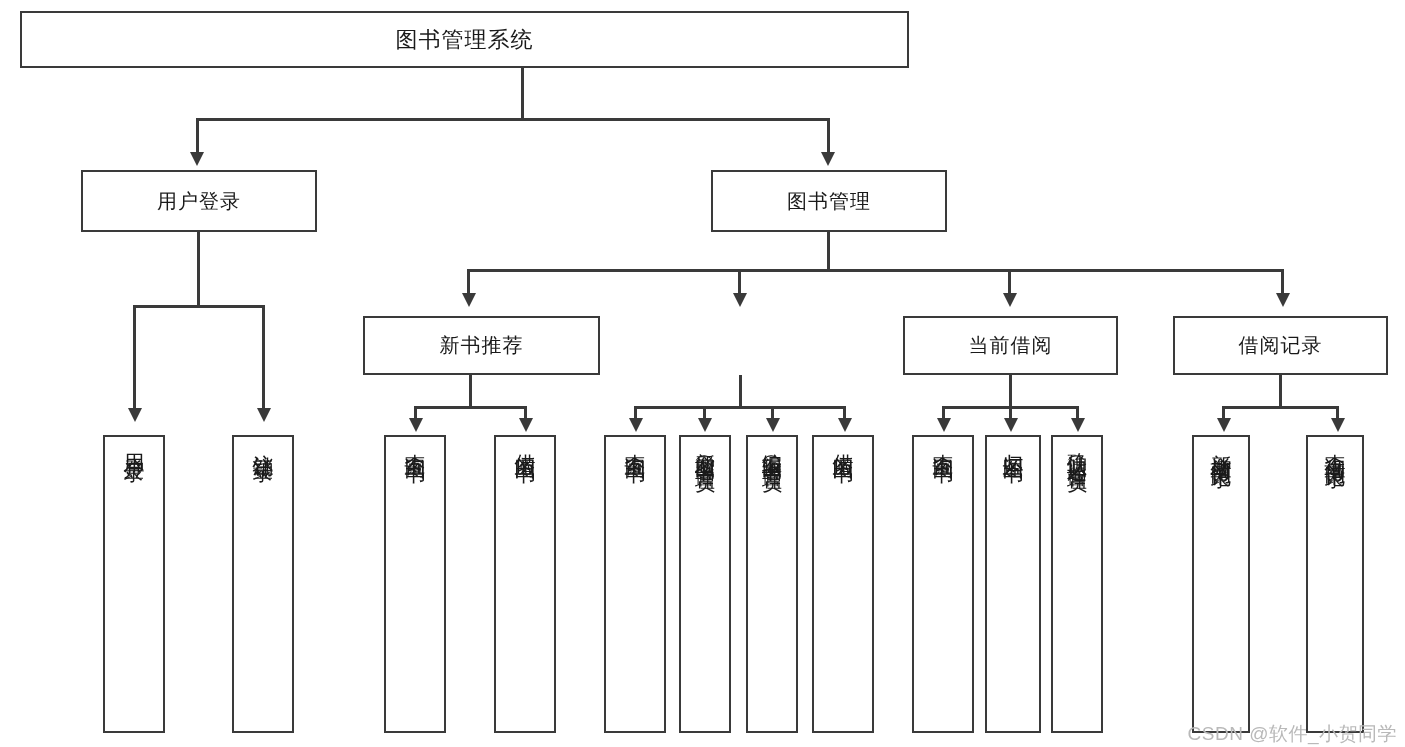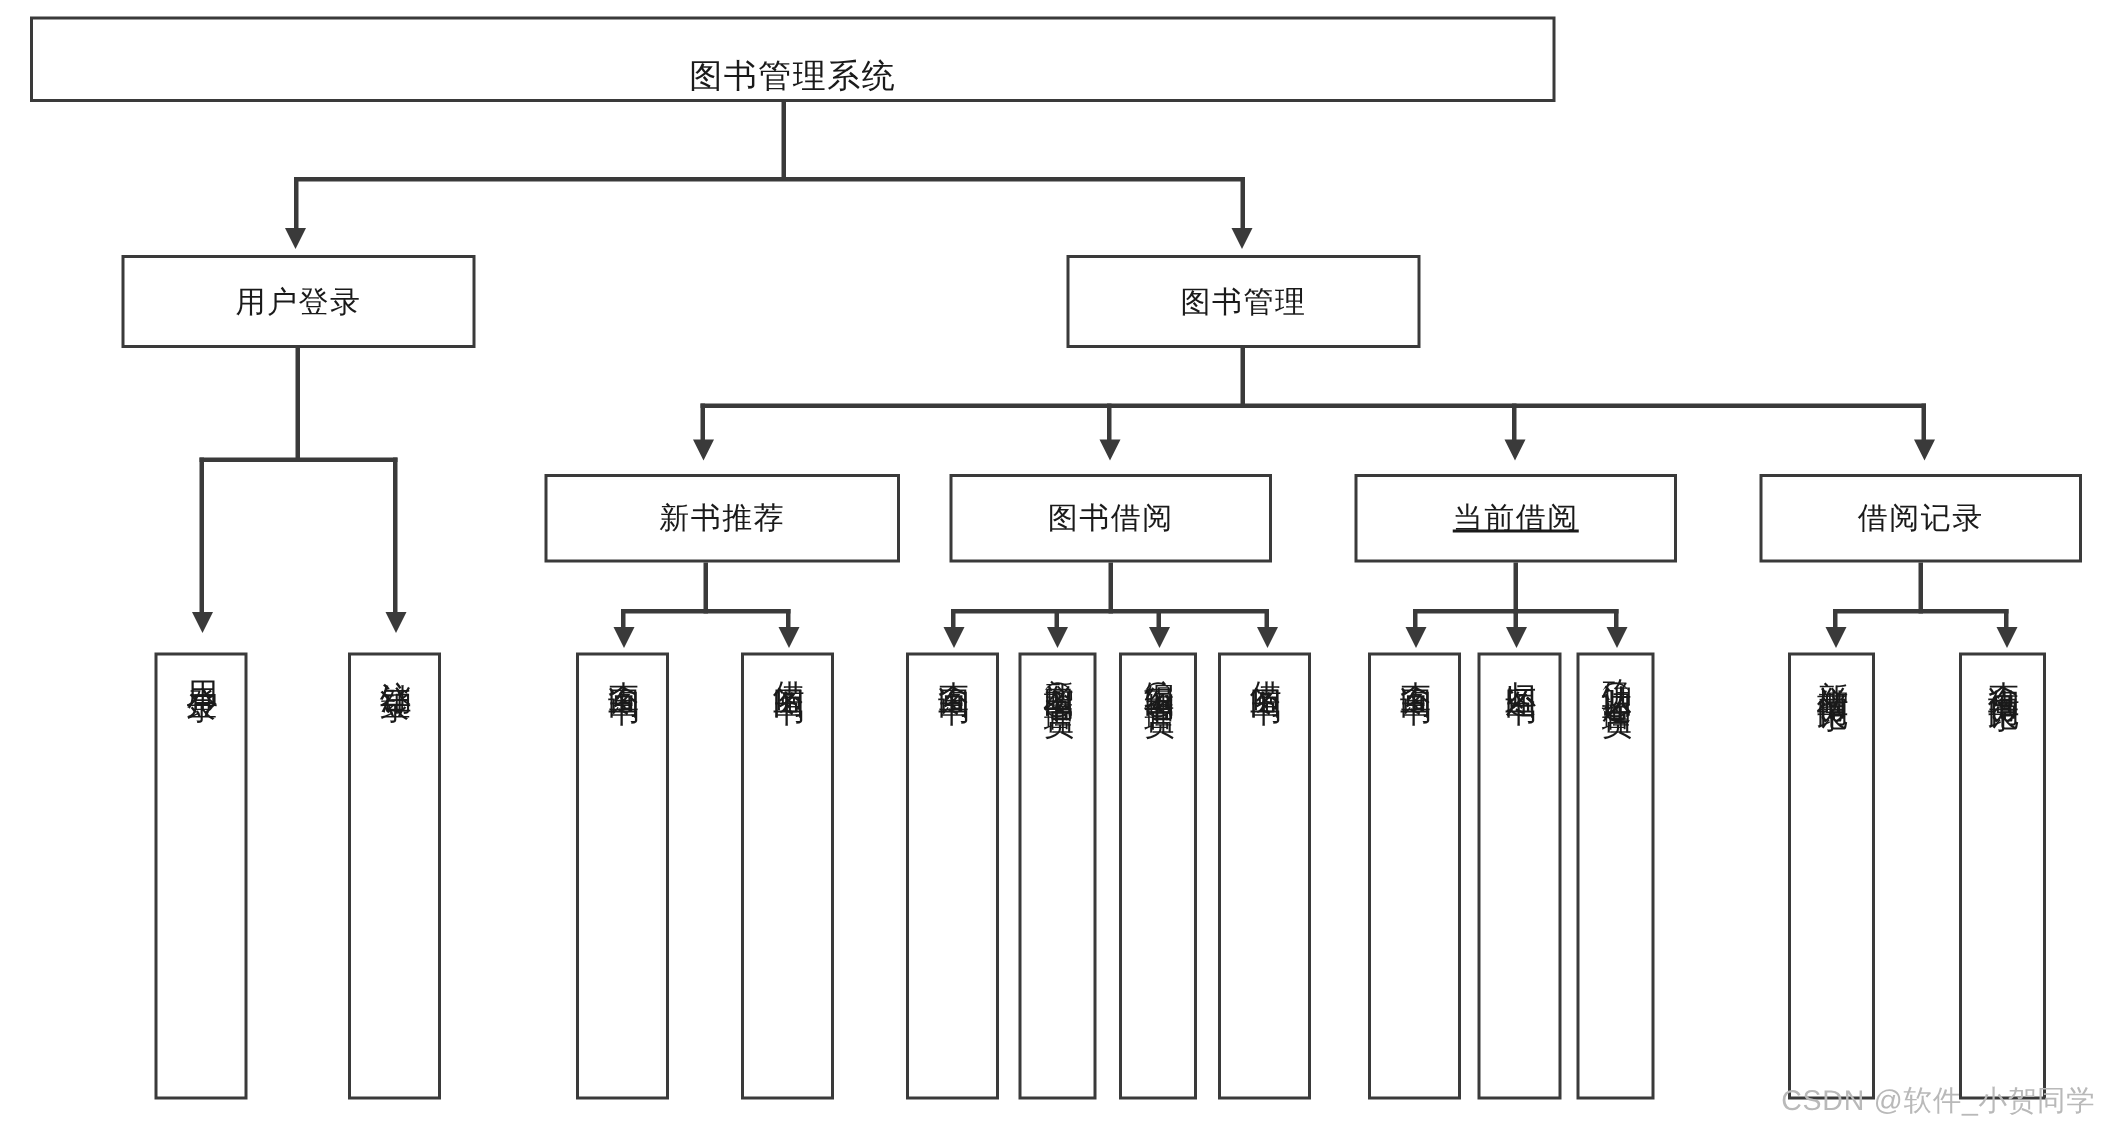--- a/index.html
+++ b/index.html
@@ -74,21 +74,21 @@
     letter-spacing:0.5px;
     white-space:nowrap;
     pointer-events:none;
   }
 </style>
 </head>
 <body>
 
 <div id="stage">
 
-  <div class="node level-1" style="left:20px;top:11px;width:1017px;height:57px;align-items:flex-end;">
+  <div class="node level-1" style="left:20px;top:11px;width:889px;height:57px;">
     <span>图书管理系统</span>
   </div>
 
   <div class="edge v" style="left:521px;top:68px;width:3px;height:51px;"></div>
 
   <div class="edge h" style="left:196px;top:118px;width:632px;height:3px;"></div>
 
   <div class="edge v" style="left:196px;top:118px;width:3px;height:36px;"></div>
   <div class="arrow" style="left:190px;top:152px;"></div>
 
@@ -121,24 +121,21 @@
 
   <div class="edge v" style="left:1008px;top:269px;width:3px;height:26px;"></div>
   <div class="arrow" style="left:1003px;top:293px;"></div>
 
   <div class="edge v" style="left:1281px;top:269px;width:3px;height:26px;"></div>
   <div class="arrow" style="left:1276px;top:293px;"></div>
 
   <div class="node level-3" style="left:363px;top:316px;width:237px;height:59px;">
     <span>新书推荐</span>
   </div>
-  <div class="node level-3" style="left:633px;top:316px;width:215px;height:59px;">
-    <span>图书借阅</span>
-  </div>
-  <div class="node level-3" style="left:903px;top:316px;width:215px;height:59px;text-decoration:underline;">
+  <div class="node level-3" style="left:903px;top:316px;width:215px;height:59px;">
     <span>当前借阅</span>
   </div>
   <div class="node level-3" style="left:1173px;top:316px;width:215px;height:59px;">
     <span>借阅记录</span>
   </div>
 
   <div class="edge v" style="left:469px;top:375px;width:3px;height:34px;"></div>
   <div class="edge h" style="left:414px;top:406px;width:113px;height:3px;"></div>
   <div class="edge v" style="left:414px;top:406px;width:3px;height:14px;"></div>
   <div class="arrow" style="left:409px;top:418px;"></div>

